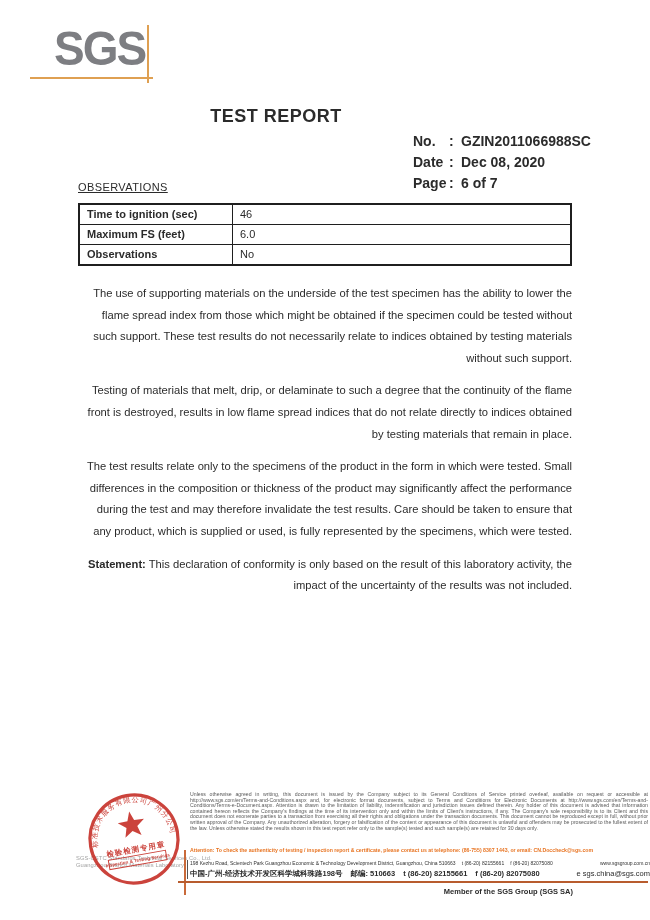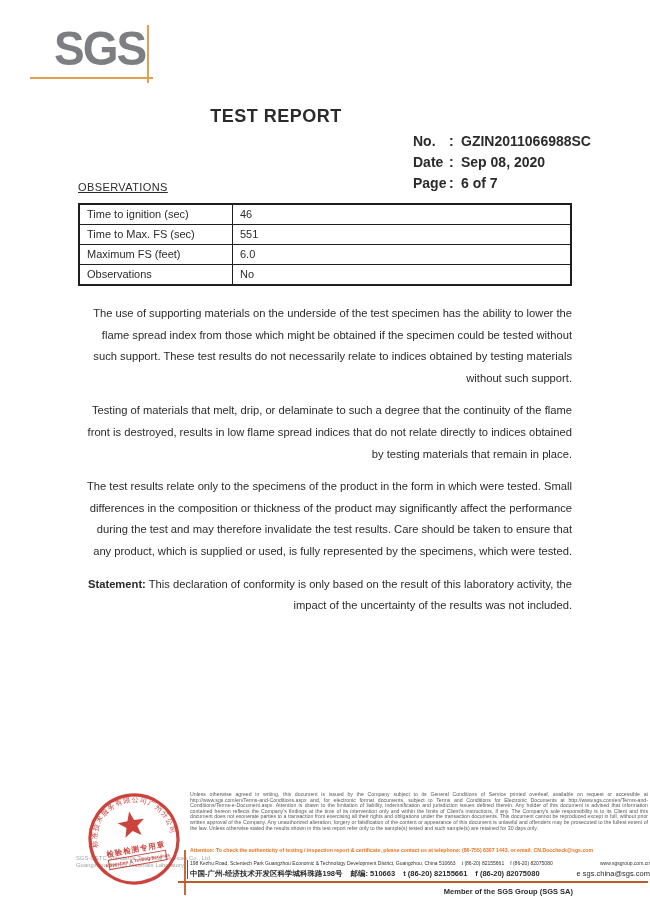--- a/index.html
+++ b/index.html
@@ -30,21 +30,21 @@
   .meta-sep { width:12px; text-align:left; }
 
   
   .content { left:78px; top:180px; width:494px; font-size:11.2px; line-height:21.6px; }
   .obs-heading {
     font-size:11px; font-weight:normal; text-decoration:underline;
     letter-spacing:0.4px; margin:0 0 9px 0; line-height:14px;
   }
   table.obs { border-collapse:collapse; width:100%; margin:0 0 17px 0; border:2px solid #1f1f1f; }
   table.obs td { border:1px solid #1f1f1f; font-size:11px; padding:2px 7px; height:15px; line-height:15px; }
-  table.obs td.c1 { width:138px; }
+  table.obs td.c1 { width:138px;font-weight:bold; }
 
   .warning-heading { font-weight:bold; font-size:11.5px; margin:0 0 5px 0; line-height:17px; }
   .warning-heading .u { text-decoration:underline; }
   p.bodytext { margin:11px 0 10px 0;text-align:right; }
   .statement-label { font-weight:bold; }
 
   
   .stamp { left:84px; top:789px; width:100px; height:100px; transform:rotate(-10deg); opacity:0.92; }
   .company-lines {
     left:76px; top:855px; width:150px; font-size:5.8px; line-height:7px;
@@ -78,41 +78,37 @@
 
 <div class="abs meta">
   <div class="meta-row">
     <span class="meta-label">No.</span>
     <span class="meta-sep">:</span>
     <span class="meta-value">GZIN2011066988SC</span>
   </div>
   <div class="meta-row">
     <span class="meta-label">Date</span>
     <span class="meta-sep">:</span>
-    <span class="meta-value">Sep 08, 2020</span>
+    <span class="meta-value">Dec 08, 2020</span>
   </div>
   <div class="meta-row">
     <span class="meta-label">Page</span>
     <span class="meta-sep">:</span>
     <span class="meta-value">6 of 7</span>
   </div>
 </div>
 
 <div class="abs content">
   <div class="obs-heading">OBSERVATIONS</div>
 
   <table class="obs">
     <tbody>
       <tr>
         <td class="c1">Time to ignition (sec)</td>
         <td>46</td>
-      </tr>
-      <tr>
-        <td class="c1">Time to Max. FS (sec)</td>
-        <td>551</td>
       </tr>
       <tr>
         <td class="c1">Maximum FS (feet)</td>
         <td>6.0</td>
       </tr>
       <tr>
         <td class="c1">Observations</td>
         <td>No</td>
       </tr>
     </tbody>

